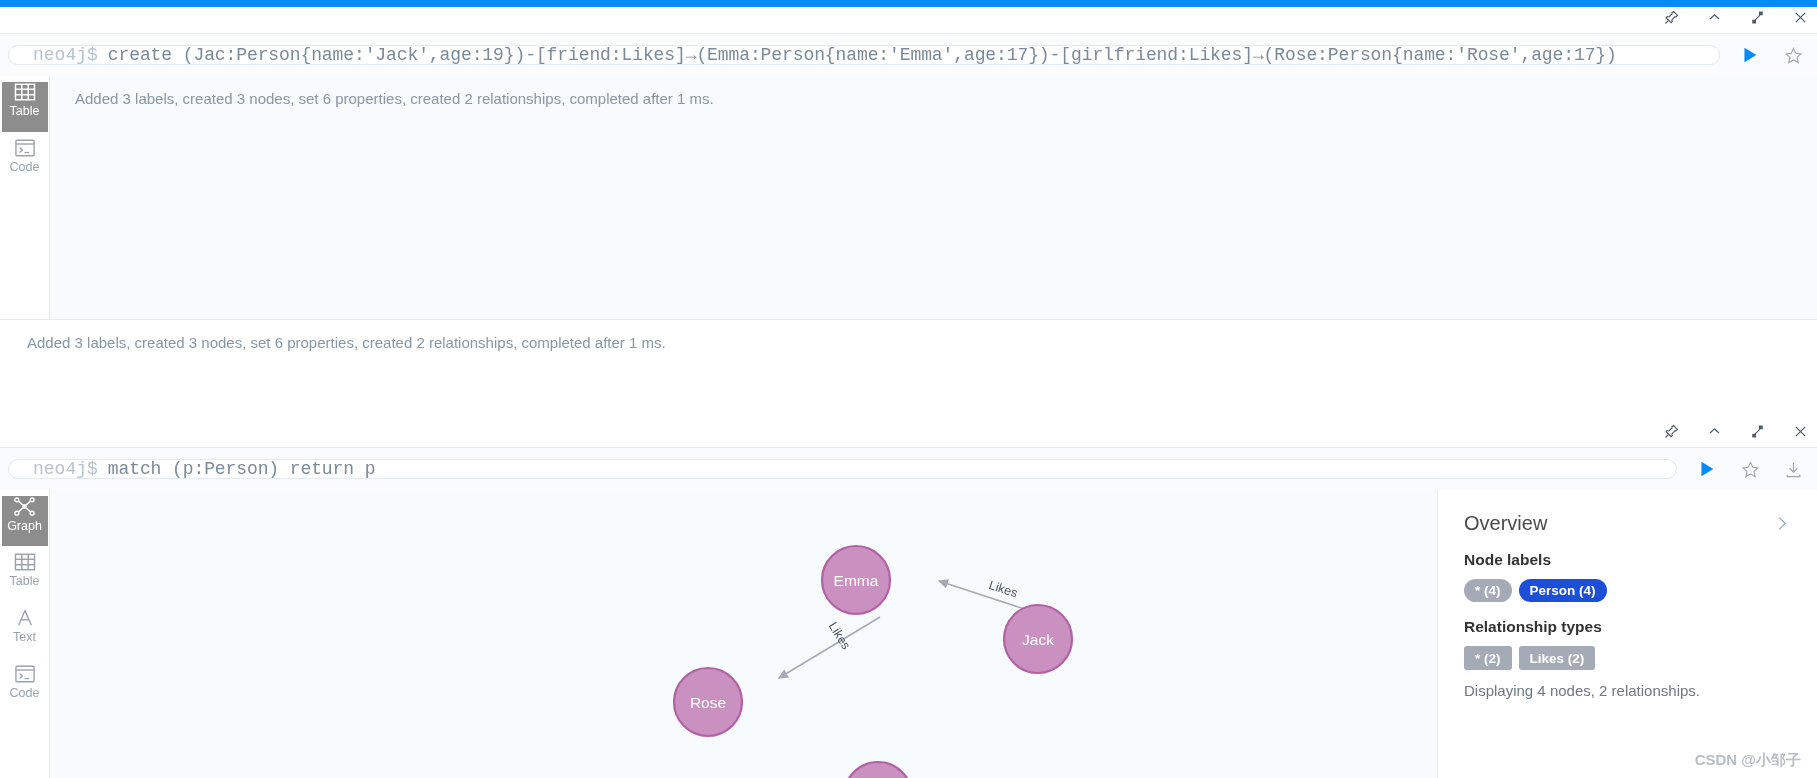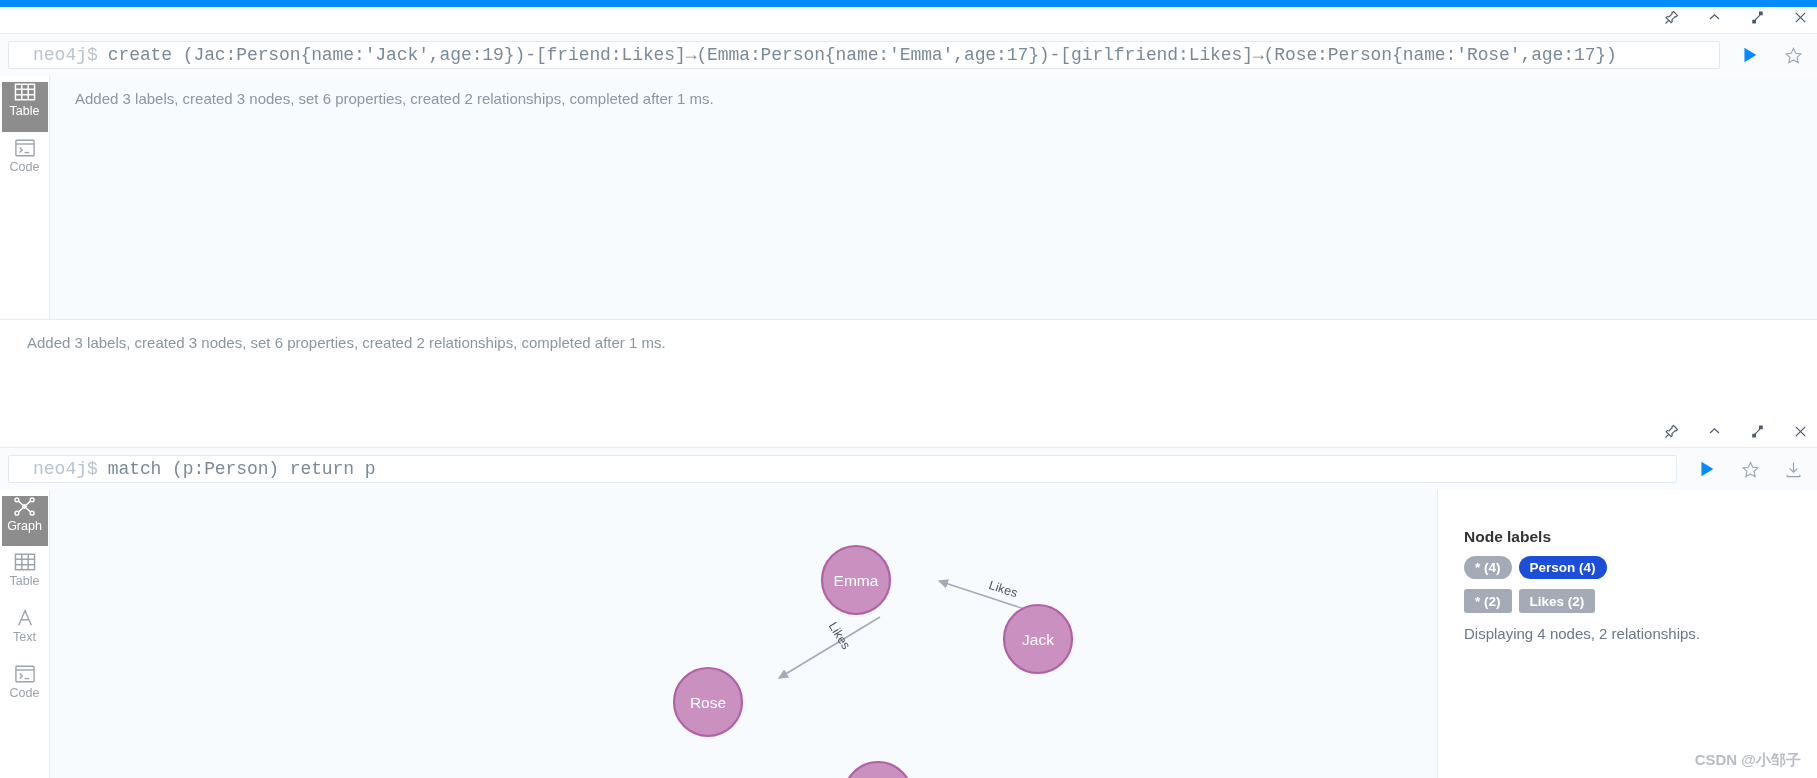--- a/index.html
+++ b/index.html
@@ -62,24 +62,24 @@
     position: relative;
     height: 42px;
     background: #f9fbfd;
     display: flex;
     align-items: center;
     padding: 0 8px;
     box-sizing: border-box;
   }
   .editor-box {
     flex: 1 1 auto;
-    height: 28px;
+    height: 20px;
     background: #ffffff;
     border: 1px solid #e3e9ee;
-    border-radius: 2px;
+    border-radius: 10px;
     display: flex;
     align-items: center;
     padding: 0 24px;
     box-sizing: border-box;
     overflow: hidden;
     white-space: nowrap;
   }
   .prompt {
     color: #b9c4ce;
     font-family: "Liberation Mono", monospace;
@@ -529,27 +529,36 @@
             <text class="node-label" x="658" y="212">Rose</text>
           </g>
 
           <g>
             <circle class="node-circle" cx="828" cy="306" r="34"></circle>
             <text class="node-label" x="828" y="306">Bob</text>
           </g>
         </svg>
 
         <div class="overview">
+          <div class="ov-header">
+            <span class="ov-title">Overview</span>
+            <span class="ov-chevron">
+              <svg width="19" height="19" viewBox="0 0 24 24" fill="none" stroke="currentColor" stroke-width="1.5">
+                <polyline points="9,4.5 17,12 9,19.5"></polyline>
+              </svg>
+            </span>
+          </div>
 
           <div class="ov-section-title">Node labels</div>
           <div class="chip-row">
             <span class="chip star">* (4)</span>
             <span class="chip person">Person (4)</span>
           </div>
 
+          <div class="ov-section-title">Relationship types</div>
           <div class="chip-row">
             <span class="chip rel">* (2)</span>
             <span class="chip rel">Likes (2)</span>
           </div>
 
           <div class="ov-footer">Displaying 4 nodes, 2 relationships.</div>
         </div>
       </div>
     </div>
   </div>

